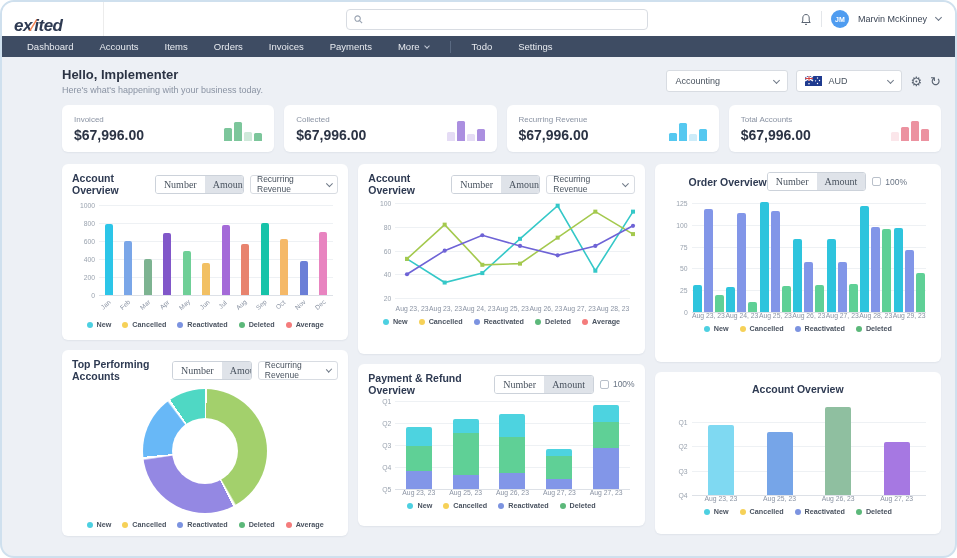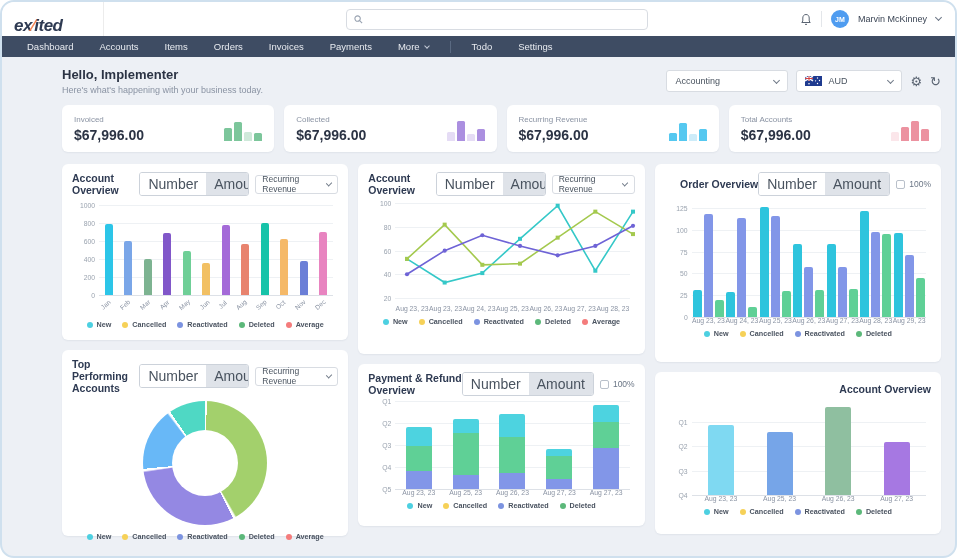--- a/index.html
+++ b/index.html
@@ -44,25 +44,25 @@
   .kpi { flex:1; background:#fff; border-radius:6px; box-shadow:0 1px 2px rgba(20,40,70,.06); padding:7px 12px 6px; display:flex; justify-content:space-between; align-items:center; height:47px; }
   .kpi-label { font-size:8px; color:#8a93a3; margin-bottom:3px; }
   .kpi-value { font-size:14px; font-weight:bold; color:#2b3344; }
   .mini-bars { display:flex; align-items:flex-end; gap:2px; height:24px; }
   .mini-bars i { width:8px; border-radius:1.5px 1.5px 0 0; display:block; }
 
   
   .charts { display:flex; gap:10px; }
   .ccol { flex:1; display:flex; flex-direction:column; gap:10px; }
   .card { background:#fff; border-radius:6px; box-shadow:0 1px 2px rgba(20,40,70,.06); padding:8px 10px; }
-  .card-head { display:flex; align-items:center; justify-content:flex-end; margin-bottom:5px; min-height:18px; }
+  .card-head { display:flex; align-items:center; justify-content:center; margin-bottom:5px; min-height:18px; }
   .card-head h3 { font-size:10.5px; color:#2e3a52; }
   .hc { display:flex; align-items:center; gap:6px; }
   .toggle { display:flex; border:1px solid #ccd2da; border-radius:3px; overflow:hidden; }
-  .tbtn { font-family:Liberation Sans, sans-serif; font-size:14px; color:#49535f; background:#fff; border:none; padding:3px 8px; cursor:pointer; }
+  .tbtn { font-family:Liberation Serif, serif; font-size:10px; color:#49535f; background:#fff; border:none; padding:3px 8px; cursor:pointer; }
   .tbtn.active { background:#dfe3e9; }
   .chart-select { height:19px; font-size:8.5px; padding:0 6px; gap:5px; }
   .pct { display:flex; align-items:center; gap:4px; font-size:8.5px; color:#6a7585; cursor:pointer; }
   .cb { width:9px; height:9px; border:1px solid #b9c0ca; border-radius:2px; background:#fff; display:inline-block; }
 
   
   .plot { position:relative; margin-left:27px; margin-right:5px; }
   .gridline { position:absolute; left:0; right:0; height:1px; background:#eef1f4; }
   .gridline.base { background:#dde1e7; }
   .ylab { position:absolute; left:-27px; width:23px; text-align:right; font-size:6.8px; color:#9aa3af; transform:translateY(-50%); }

